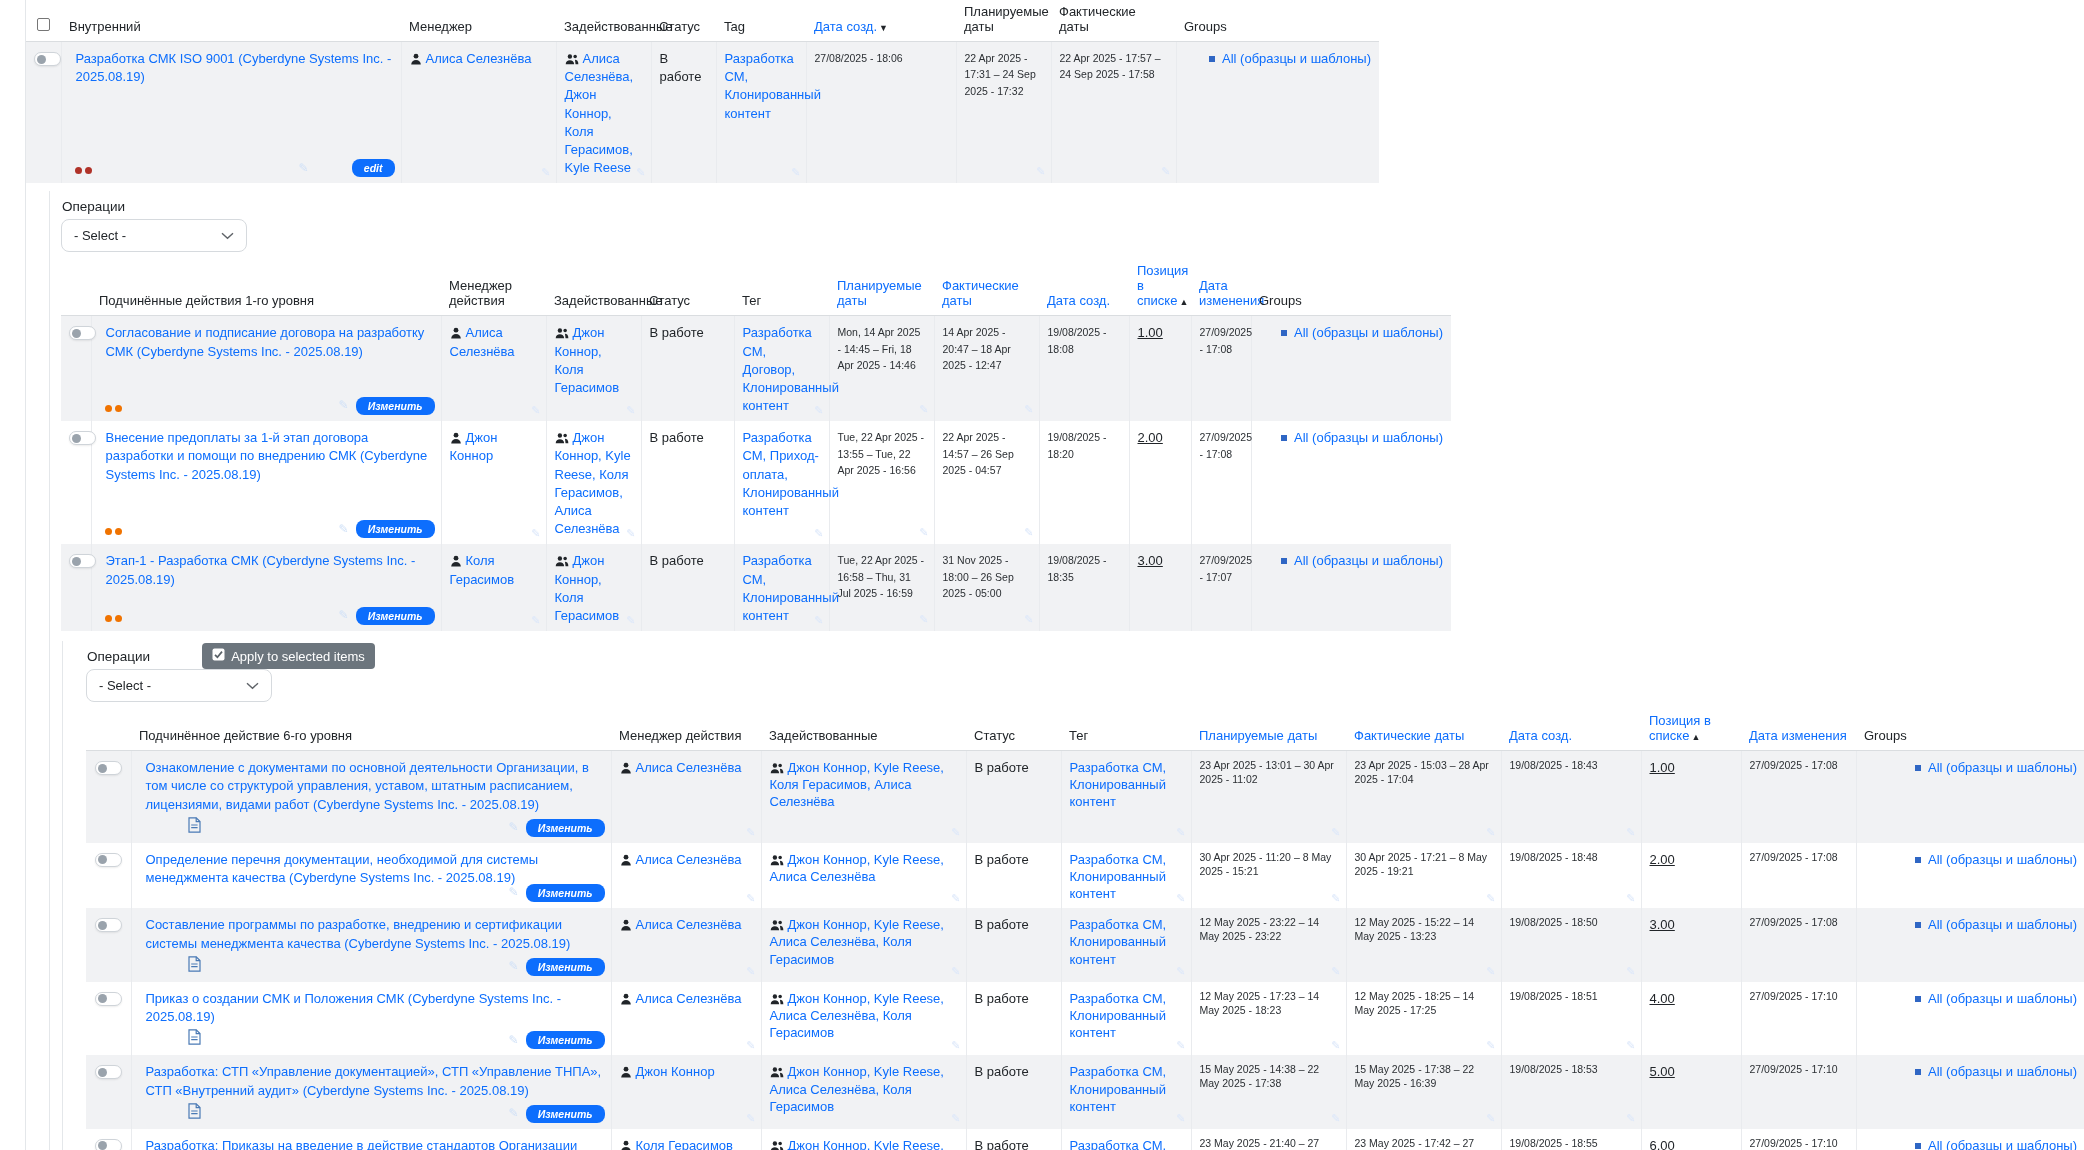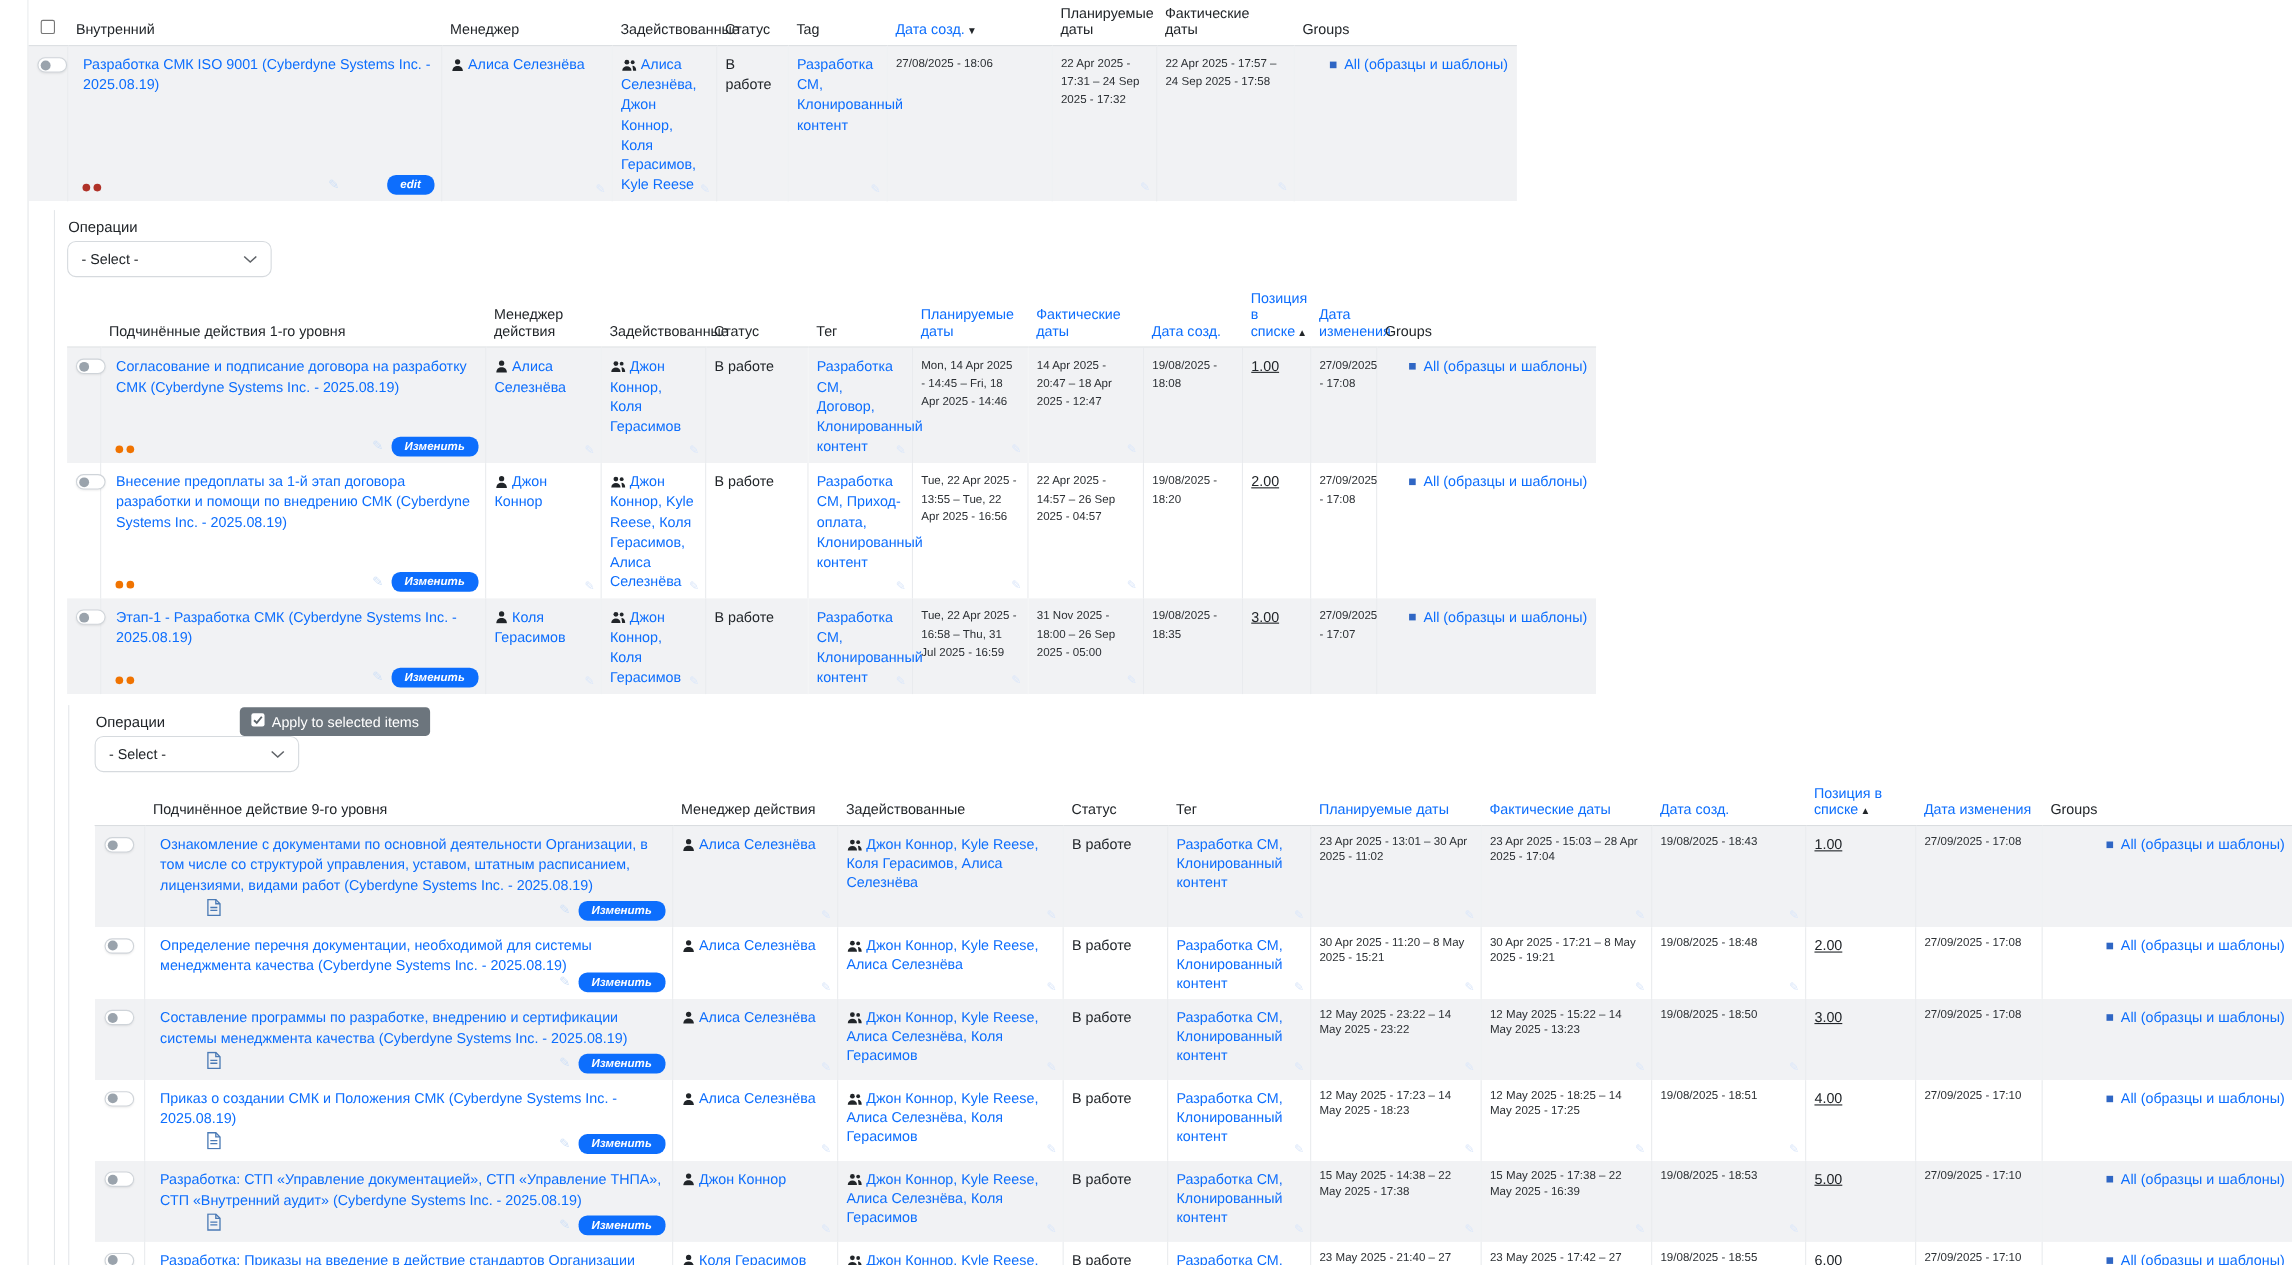--- a/index.html
+++ b/index.html
@@ -72,21 +72,21 @@
 
   .doc { margin:3px 0 0 42px; }
   .icon { display:inline-block; vertical-align:-2px; margin-right:4px; }
   .bullet { display:inline-block; width:6px; height:6px; background:#2f66c4; margin:0 7px 1px 4px; }
 
   .ops-label { font-size:13.5px; margin:2px 0 5px 1px; }
   .select { width:186px; height:33px; border:1px solid #d6dade; border-radius:8px; background:#fff;
     display:flex; align-items:center; justify-content:space-between; padding:0 12px; font-size:13px;
     margin-bottom:7px; cursor:pointer; }
   .ops-row { display:flex; align-items:flex-start; }
-  .btn-apply { margin-left:68px; margin-top:-4px; background:#6c757d; color:#fff; border:none; border-radius:4px;
+  .btn-apply { margin-left:52px; margin-top:-4px; background:#6c757d; color:#fff; border:none; border-radius:4px;
     font-size:13px; padding:5px 10px; display:inline-flex; align-items:center; gap:6px;
     font-family:"Liberation Sans",sans-serif; cursor:pointer; }
 </style>
 </head>
 <body>
 
 <div class="lv0">
 
   <table class="t-top">
     <thead>
@@ -294,21 +294,21 @@
         <span><svg width="13" height="8" viewBox="0 0 13 8" fill="none" stroke="#5f6368" stroke-width="1.4">
               <path d="M1 1.2l5.5 5 5.5-5"></path>
             </svg></span>
       </div>
 
       <table class="t2">
         <thead>
           <tr>
             <th class="chk-col"></th>
 
-              <th class=""><span class="thl">Подчинённое действие 9-го уровня</span><span class="tha"></span></th>
+              <th class=""><span class="thl">Подчинённое действие 6-го уровня</span><span class="tha"></span></th>
 
               <th class=""><span class="thl">Менеджер действия</span><span class="tha"></span></th>
 
               <th class=""><span class="thl">Задействованные</span><span class="tha"></span></th>
 
               <th class=""><span class="thl">Статус</span><span class="tha"></span></th>
 
               <th class=""><span class="thl">Тег</span><span class="tha"></span></th>
 
               <th class="sort"><span class="thl">Планируемые даты</span><span class="tha"></span></th>

